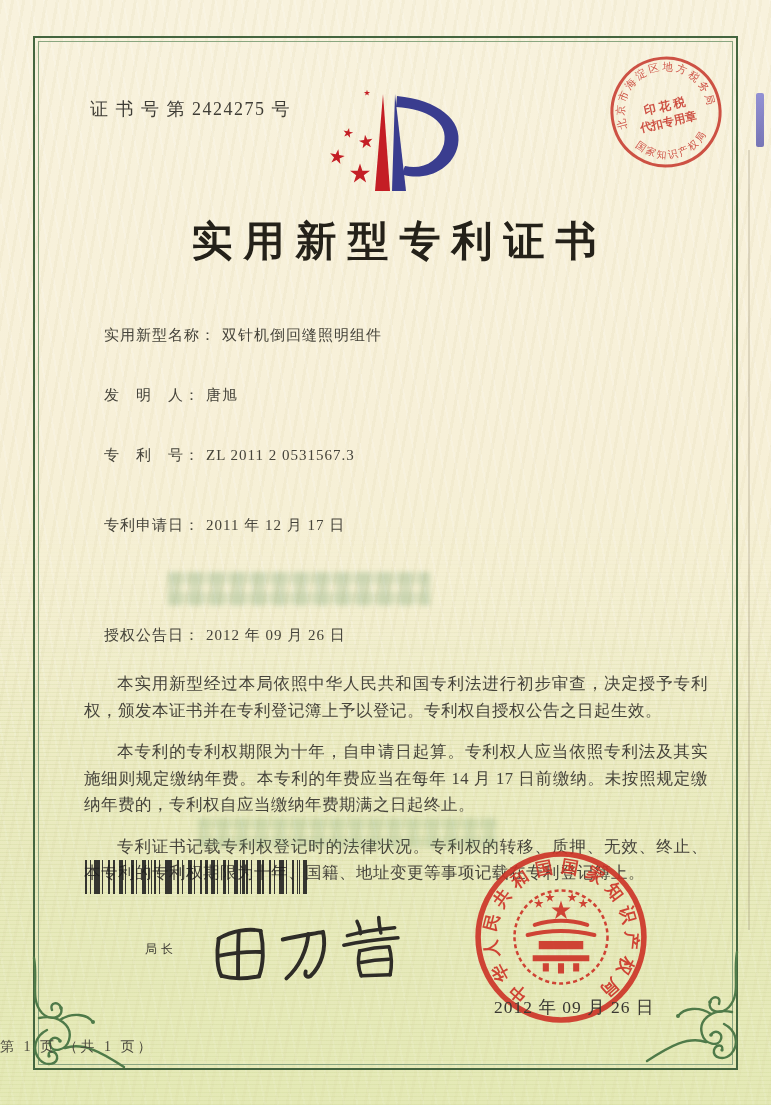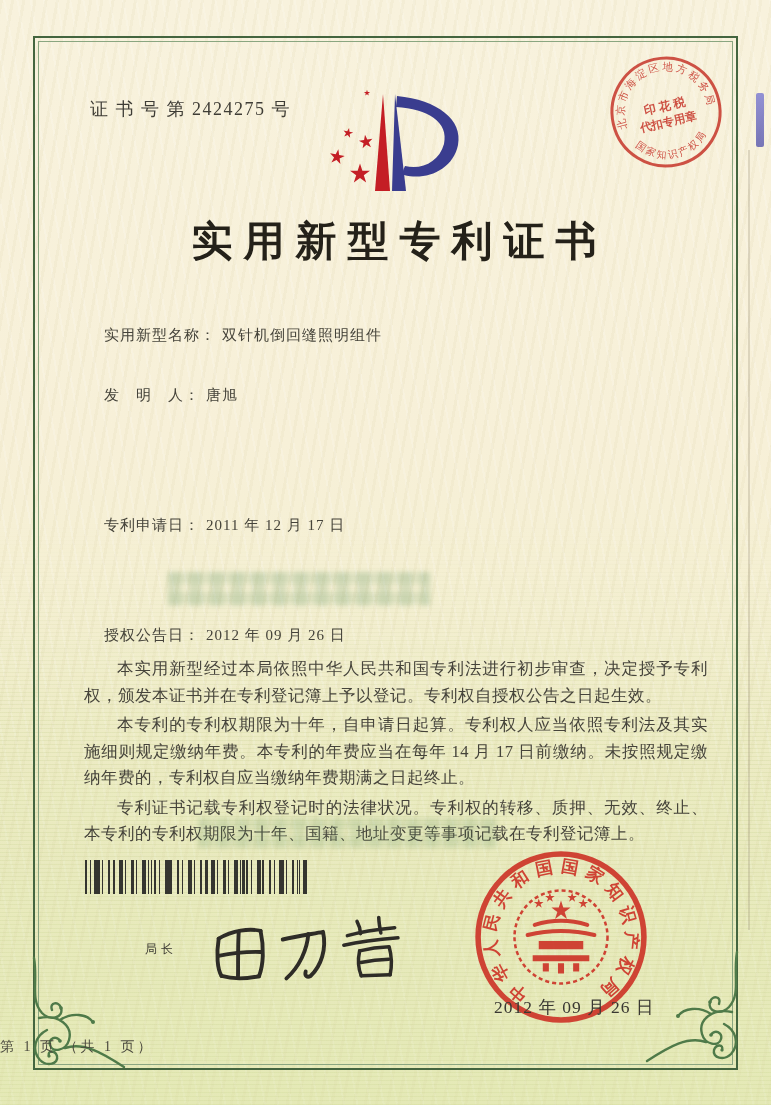--- a/index.html
+++ b/index.html
@@ -22,21 +22,21 @@
   .cert-no{position:absolute;left:90px;top:97px;font-size:18px;letter-spacing:1.5px;color:#3f3d36;}
   .logo{position:absolute;left:300px;top:80px;width:180px;height:125px;}
   .taxstamp{position:absolute;left:600px;top:46px;width:132px;height:132px;opacity:.88;}
   .title{position:absolute;left:0;right:0;top:214px;text-align:center;font-size:41px;font-weight:bold;
          letter-spacing:11px;color:#242119;padding-left:28px;}
   .field{position:absolute;left:92px;font-size:15px;color:#45433a;letter-spacing:1px;white-space:nowrap;margin-left:12px;}
   .f0{top:326px}.f1{top:386px}.f2{top:446px}.f3{top:516px}.f4{top:566px}.f5{top:626px}
   .field .val{margin-left:6px;}
   .paras{position:absolute;left:84px;top:656px;width:624px;font-size:16.5px;line-height:26.5px;
          color:#46443b;text-align:justify;letter-spacing:.5px;}
-  .paras p{margin:0 0 3px 0;text-indent:2em;}
+  .paras p{margin:15px 0 3px 0;text-indent:2em;}
   .ghost{position:absolute;filter:blur(2.5px);pointer-events:none;}
   .ghost1{left:168px;top:572px;width:262px;height:34px;opacity:.42;background:
      repeating-linear-gradient(90deg, rgba(96,146,96,.45) 0 13px, rgba(0,0,0,0) 13px 21px),
      repeating-linear-gradient(180deg, rgba(96,146,96,.35) 0 12px, rgba(0,0,0,0) 12px 20px);}
   .ghost2{left:198px;top:818px;width:300px;height:30px;opacity:.32;background:
      repeating-linear-gradient(90deg, rgba(96,146,96,.45) 0 12px, rgba(0,0,0,0) 12px 19px),
      repeating-linear-gradient(180deg, rgba(96,146,96,.35) 0 11px, rgba(0,0,0,0) 11px 18px);}
   .barcode{position:absolute;left:85px;top:860px;width:222px;height:34px;opacity:.88;background:
      repeating-linear-gradient(90deg,#1d1d1d 0 2px,rgba(0,0,0,0) 2px 5px,#1d1d1d 5px 6px,rgba(0,0,0,0) 6px 11px,#1d1d1d 11px 15px,rgba(0,0,0,0) 15px 17px,#1d1d1d 17px 18px,rgba(0,0,0,0) 18px 23px),
      repeating-linear-gradient(90deg,rgba(0,0,0,0) 0 9px,#1d1d1d 9px 12px,rgba(0,0,0,0) 12px 29px,#1d1d1d 29px 30px,rgba(0,0,0,0) 30px 37px);}
@@ -131,20 +131,21 @@
       </text>
       <text x="0" y="-2" text-anchor="middle" font-size="12" font-weight="bold" fill="#c83c30">印 花 税</text>
       <text x="0" y="14" text-anchor="middle" font-size="11.5" font-weight="bold" fill="#c83c30">代扣专用章</text>
     </g>
   </svg>
 
   <div class="title">实用新型专利证书</div>
 
   <div class="field f0"><span>实用新型名称：</span><span class="val">双针机倒回缝照明组件</span></div>
   <div class="field f1"><span>发　明　人：</span><span class="val">唐旭</span></div>
+  <div class="field f2"><span>专　利　号：</span><span class="val">ZL 2011 2 0531567.3</span></div>
   <div class="field f3"><span>专利申请日：</span><span class="val">2011 年 12 月 17 日</span></div>
   <div class="field f5"><span>授权公告日：</span><span class="val">2012 年 09 月 26 日</span></div>
 
   <div class="paras">
     <p>本实用新型经过本局依照中华人民共和国专利法进行初步审查，决定授予专利权，颁发本证书并在专利登记簿上予以登记。专利权自授权公告之日起生效。</p>
     <p>本专利的专利权期限为十年，自申请日起算。专利权人应当依照专利法及其实施细则规定缴纳年费。本专利的年费应当在每年 14 月 17 日前缴纳。未按照规定缴纳年费的，专利权自应当缴纳年费期满之日起终止。</p>
     <p>专利证书记载专利权登记时的法律状况。专利权的转移、质押、无效、终止、本专利的专利权期限为十年、国籍、地址变更等事项记载在专利登记簿上。</p>
   </div>
 
   <div class="ghost ghost1"></div>

